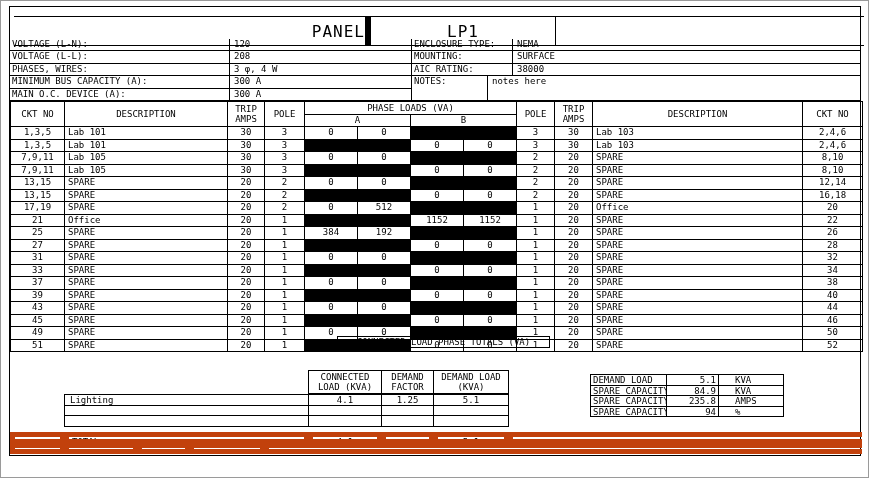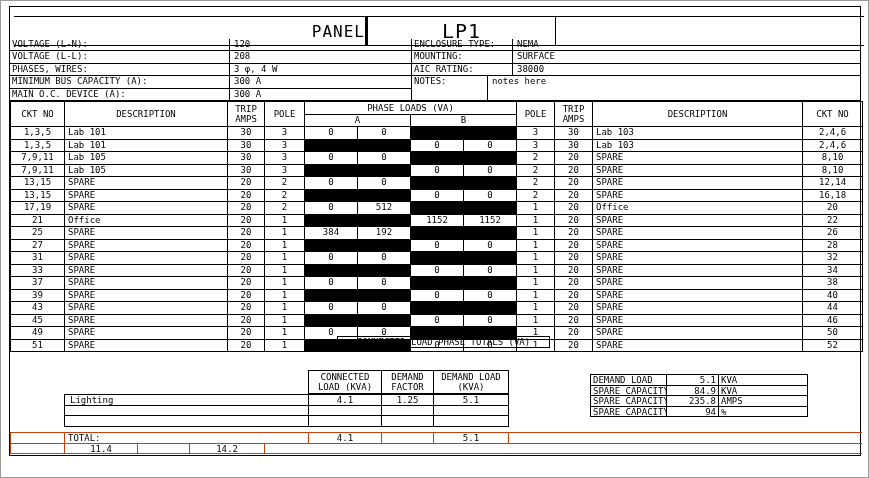--- a/index.html
+++ b/index.html
@@ -4,21 +4,21 @@
 <style>
   html,body{margin:0;padding:0;background:#e8e8e8;}
   .screen{position:relative;width:869px;height:478px;background:#ffffff;border:1px solid #9a9a9a;
           box-sizing:border-box;font-family:"DejaVu Sans Mono","Liberation Mono",monospace;
           color:#000;font-size:9px;line-height:11px;overflow:hidden;}
   .frame{position:absolute;left:8px;top:5px;width:852px;height:450px;border:1px solid #000;box-sizing:border-box;}
 
   
   .title-row{position:absolute;left:4px;top:9px;width:100%;height:30px;border-top:1px solid #000;border-bottom:1px solid #000;box-sizing:border-box;display:flex;}
   .title-left{width:351px;display:flex;justify-content:flex-end;align-items:center;font-size:16px;letter-spacing:1px;}
-  .title-mid{width:191px;border-left:3px solid #000000;border-right:1px solid #000;box-sizing:border-box;display:flex;justify-content:center;align-items:center;font-size:20px;letter-spacing:1px;}
+  .title-mid{width:191px;border-left:6px solid #000000;border-right:1px solid #000;box-sizing:border-box;display:flex;justify-content:center;align-items:center;font-size:16px;letter-spacing:1px;}
   .title-right{flex:1;}
 
   
   .info-left{position:absolute;left:0;top:32px;width:401px;}
   .info-right{position:absolute;left:401px;top:32px;width:449px;border-left:1px solid #000;}
   .irow{display:flex;height:12.4px;border-bottom:1px solid #000;box-sizing:border-box;overflow:hidden;}
   .irow.tall{height:24.8px;align-items:flex-start;}
   .ilabel{width:220px;border-right:1px solid #000;box-sizing:border-box;padding-left:2px;white-space:nowrap;overflow:hidden;}
   .info-right .ilabel{width:101px;}
   .info-right .irow.tall .ilabel{width:76px;height:100%;}
@@ -49,34 +49,34 @@
   .dl{position:absolute;left:54px;top:387px;width:447px;}
   .dl .row{display:flex;height:11.5px;}
   .dl .row+.row{margin-top:-1px;}
   .dl .row div{box-sizing:border-box;border:1px solid #000;line-height:10.5px;text-align:center;overflow:hidden;}
   .dl .row div+div{margin-left:-1px;}
   .dlabel{width:245px;text-align:left !important;padding-left:5px;}
 
   .tt{position:absolute;left:0;top:425px;width:852px;}
   .tt .row{display:flex;height:11.5px;}
   .tt .row+.row{margin-top:-1px;}
-  .tt .row div{box-sizing:border-box;border:1px solid #c2410c;line-height:10.5px;text-align:center;overflow:hidden;}
+  .tt .row div{box-sizing:border-box;border:5px solid #c2410c;line-height:10.5px;text-align:center;overflow:hidden;}
   .tt .row div+div{margin-left:-1px;}
   .tw0{width:55px;}.tw1{width:245px;text-align:left !important;padding-left:3px;}
   .twfill{flex:1;border-right:none !important;}
 
   
   .sb{position:absolute;left:580px;top:367px;width:218px;}
   .sb .row{display:flex;height:11.5px;}
   .sb .row+.row{margin-top:-1px;}
   .sb .row div{box-sizing:border-box;border:1px solid #000;line-height:10.5px;overflow:hidden;white-space:nowrap;}
   .sb .row div+div{margin-left:-1px;}
   .sw-l{width:77px;padding-left:2px;}
   .sw-v{width:53px;text-align:right;padding-right:2px;}
-  .sw-u{width:90px;padding-left:2px;}
+  .sw-u{width:66px;padding-left:16px;}
 </style>
 </head>
 <body>
 
 <div class="screen">
   <div class="frame">
 
     <div class="title-row">
       <div class="title-left">PANEL</div>
       <div class="title-mid">LP1</div>

